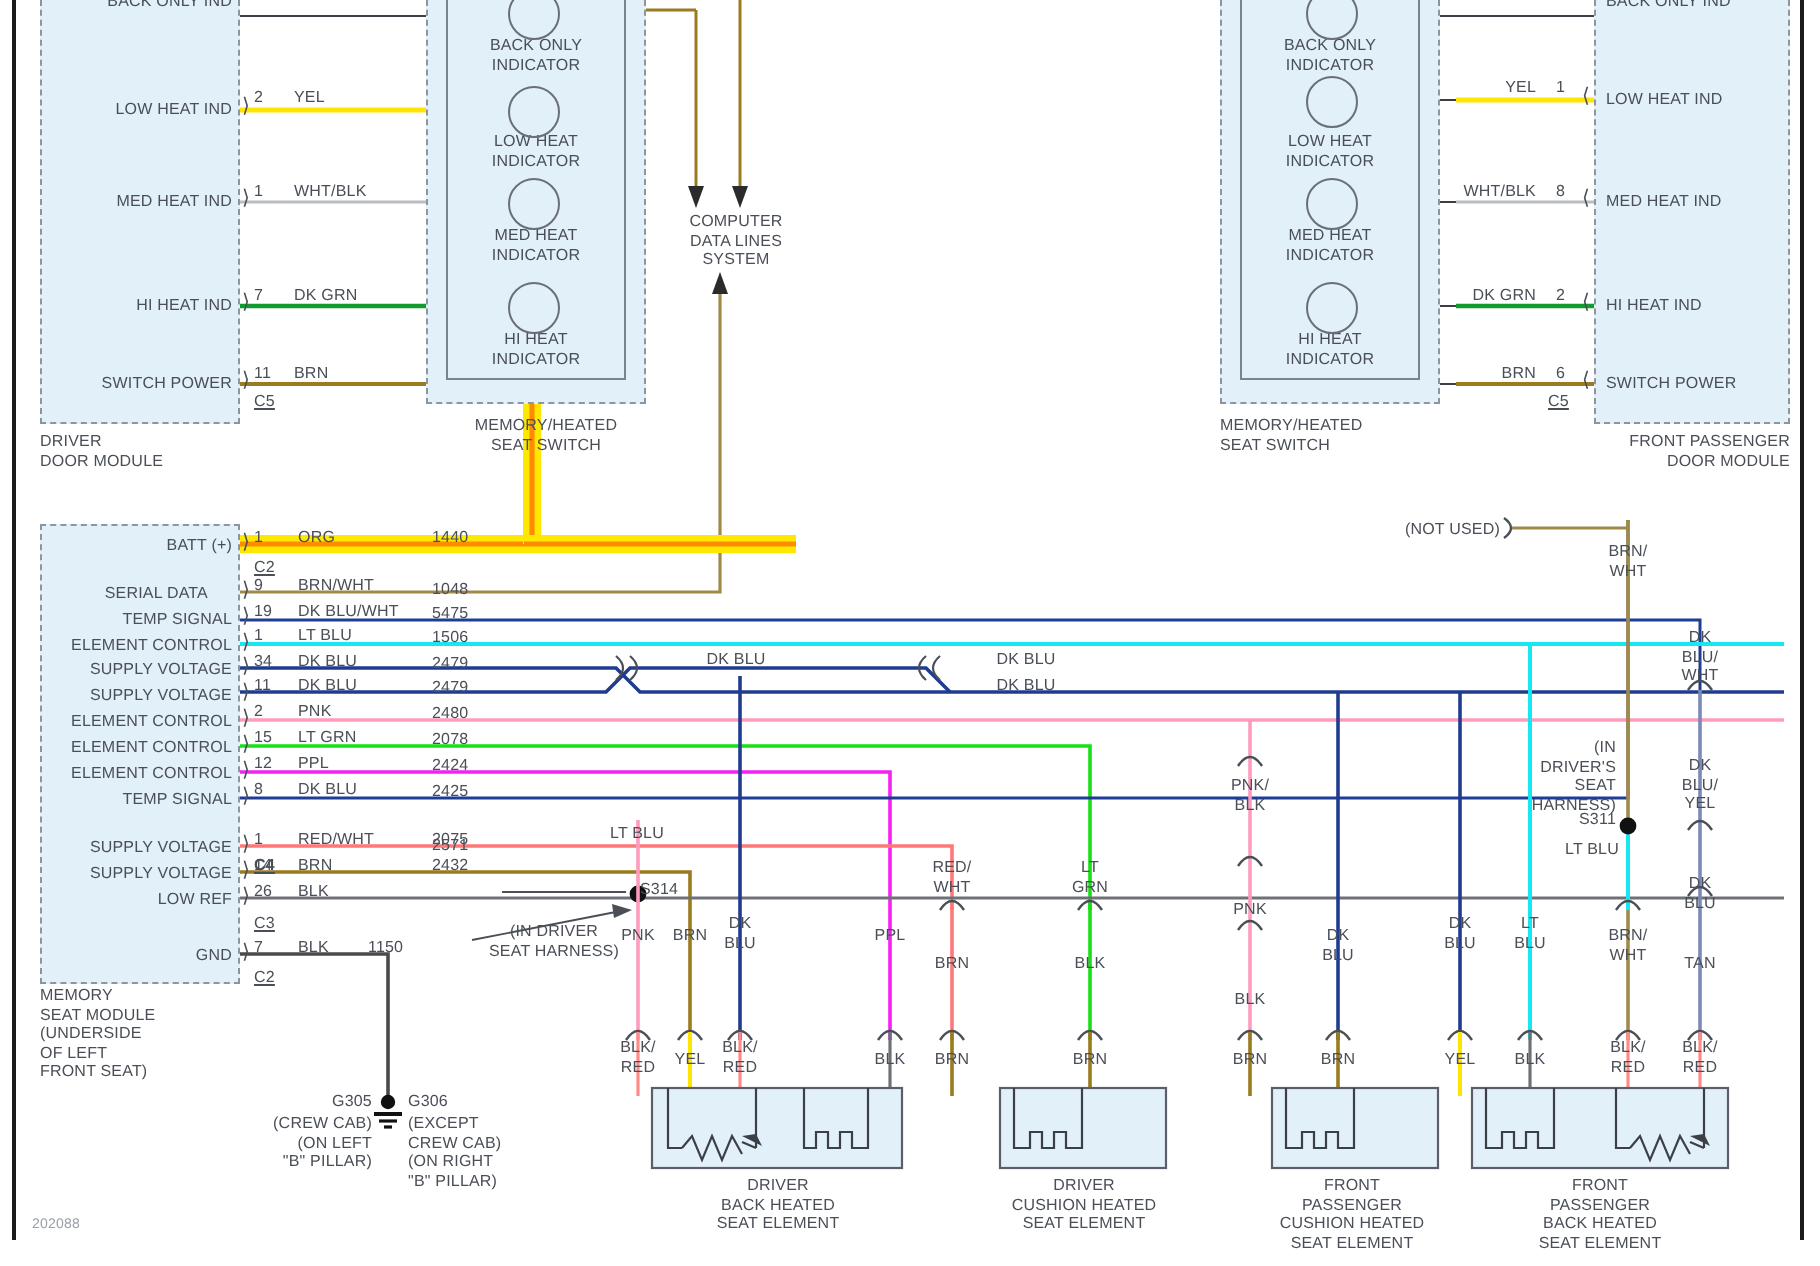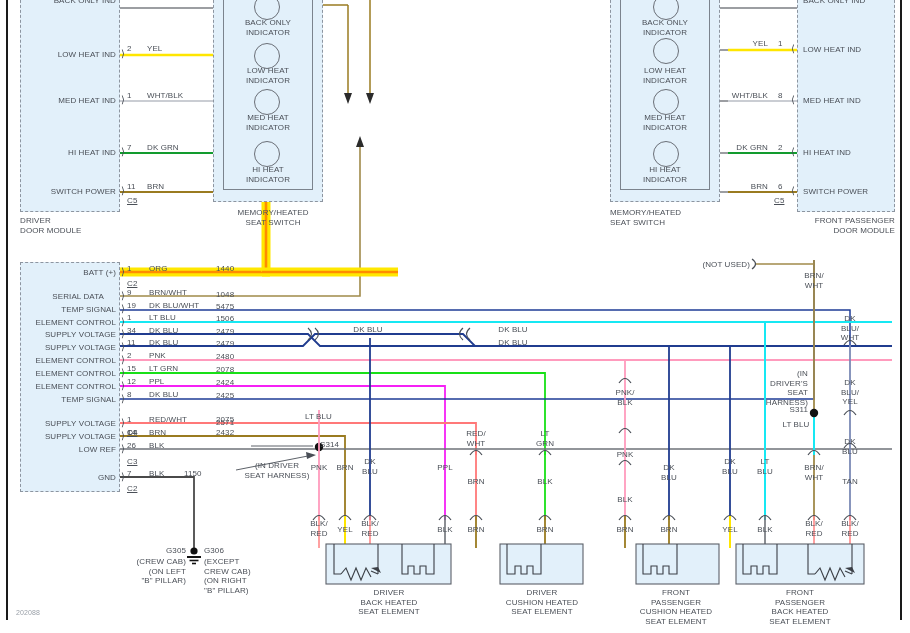--- a/index.html
+++ b/index.html
@@ -295,20 +295,23 @@
 
     <div style="position:absolute;left:246px;top:-6px;width:24px;height:24px;border:1px solid #6a6f77;border-radius:50%;"></div>
     <div style="position:absolute;left:246px;top:43px;width:24px;height:24px;border:1px solid #6a6f77;border-radius:50%;"></div>
     <div style="position:absolute;left:246px;top:89px;width:24px;height:24px;border:1px solid #6a6f77;border-radius:50%;"></div>
     <div style="position:absolute;left:246px;top:141px;width:24px;height:24px;border:1px solid #6a6f77;border-radius:50%;"></div>
     <div style="position:absolute;left:645px;top:-6px;width:24px;height:24px;border:1px solid #6a6f77;border-radius:50%;"></div>
     <div style="position:absolute;left:645px;top:38px;width:24px;height:24px;border:1px solid #6a6f77;border-radius:50%;"></div>
     <div style="position:absolute;left:645px;top:89px;width:24px;height:24px;border:1px solid #6a6f77;border-radius:50%;"></div>
     <div style="position:absolute;left:645px;top:141px;width:24px;height:24px;border:1px solid #6a6f77;border-radius:50%;"></div>
 
+    <div class="t c" style="left:305px;top:106px;width:110px;">COMPUTER
+DATA LINES
+SYSTEM</div>
 
     <div class="t r" style="left:16px;top:268px;width:92px;">BATT (+)</div>
     <div class="t r" style="left:4px;top:292px;width:92px;">SERIAL DATA</div>
     <div class="t r" style="left:16px;top:305px;width:92px;">TEMP SIGNAL</div>
     <div class="t r" style="left:16px;top:318px;width:92px;">ELEMENT CONTROL</div>
     <div class="t r" style="left:16px;top:330px;width:92px;">SUPPLY VOLTAGE</div>
     <div class="t r" style="left:16px;top:343px;width:92px;">SUPPLY VOLTAGE</div>
     <div class="t r" style="left:16px;top:356px;width:92px;">ELEMENT CONTROL</div>
     <div class="t r" style="left:16px;top:369px;width:92px;">ELEMENT CONTROL</div>
     <div class="t r" style="left:16px;top:382px;width:92px;">ELEMENT CONTROL</div>
@@ -386,20 +389,25 @@
     <div class="t" style="left:119px;top:441px;">26</div>
     <div class="t" style="left:141px;top:441px;">BLK</div>
     <div class="t" style="left:208px;top:418px;">2571</div>
     <div class="t u" style="left:119px;top:457px;">C3</div>
 
     <div class="t" style="left:119px;top:469px;">7</div>
     <div class="t" style="left:141px;top:469px;">BLK</div>
     <div class="t" style="left:176px;top:469px;">1150</div>
     <div class="t u" style="left:119px;top:484px;">C2</div>
 
+    <div class="t" style="left:12px;top:493px;">MEMORY
+SEAT MODULE
+(UNDERSIDE
+OF LEFT
+FRONT SEAT)</div>
 
     <div class="t c" style="left:330px;top:325px;width:60px;">DK BLU</div>
     <div class="t c" style="left:475px;top:325px;width:60px;">DK BLU</div>
     <div class="t c" style="left:475px;top:338px;width:60px;">DK BLU</div>
     <div class="t" style="left:297px;top:412px;">LT BLU</div>
 
     <div class="t" style="left:312px;top:440px;">S314</div>
     <div class="t c" style="left:226px;top:461px;width:86px;">(IN DRIVER
 SEAT HARNESS)</div>
 

